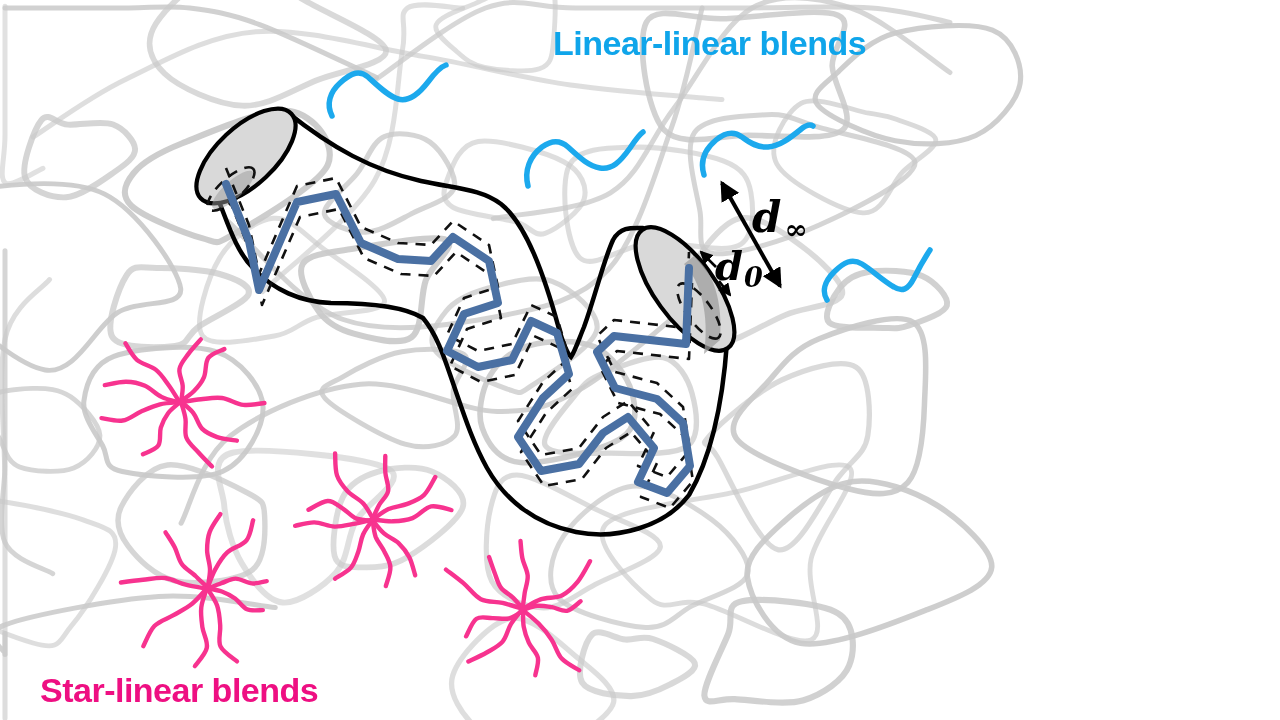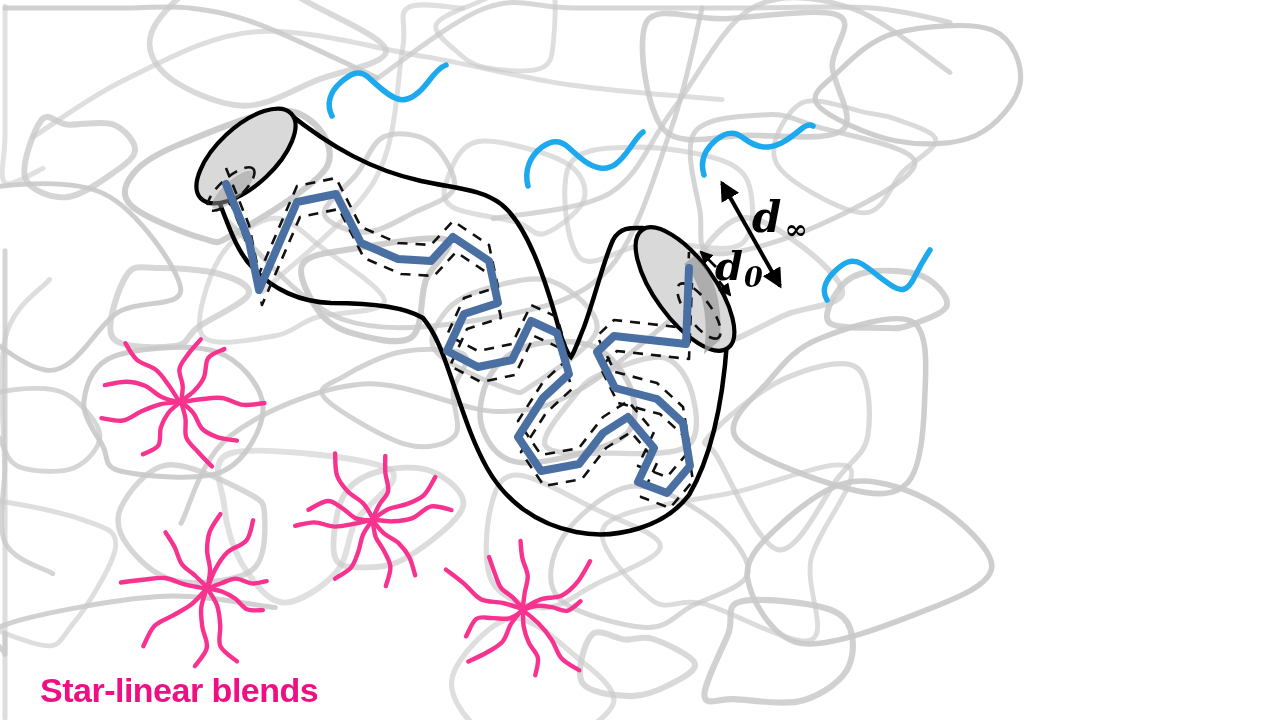--- a/index.html
+++ b/index.html
@@ -169,14 +169,15 @@
       <text class="math-label" x="752" y="232" font-size="42"><tspan>d</tspan><tspan font-size="28" dy="7" dx="3">∞</tspan></text>
     </g>
 
     <g>
       <line x1="716" y1="267" x2="701" y2="252" stroke="#000" stroke-width="2.6" marker-end="url(#ah)"></line>
       <line x1="719" y1="281" x2="730" y2="295" stroke="#000" stroke-width="2.6" marker-end="url(#ah)"></line>
       <text class="math-label" x="715" y="280" font-size="40"><tspan>d</tspan><tspan font-size="27" dy="7" dx="1">0</tspan></text>
     </g>
   </svg>
 
+  <div class="label label-linear">Linear-linear blends</div>
   <div class="label label-star">Star-linear blends</div>
 </div>
 
 </body></html>

